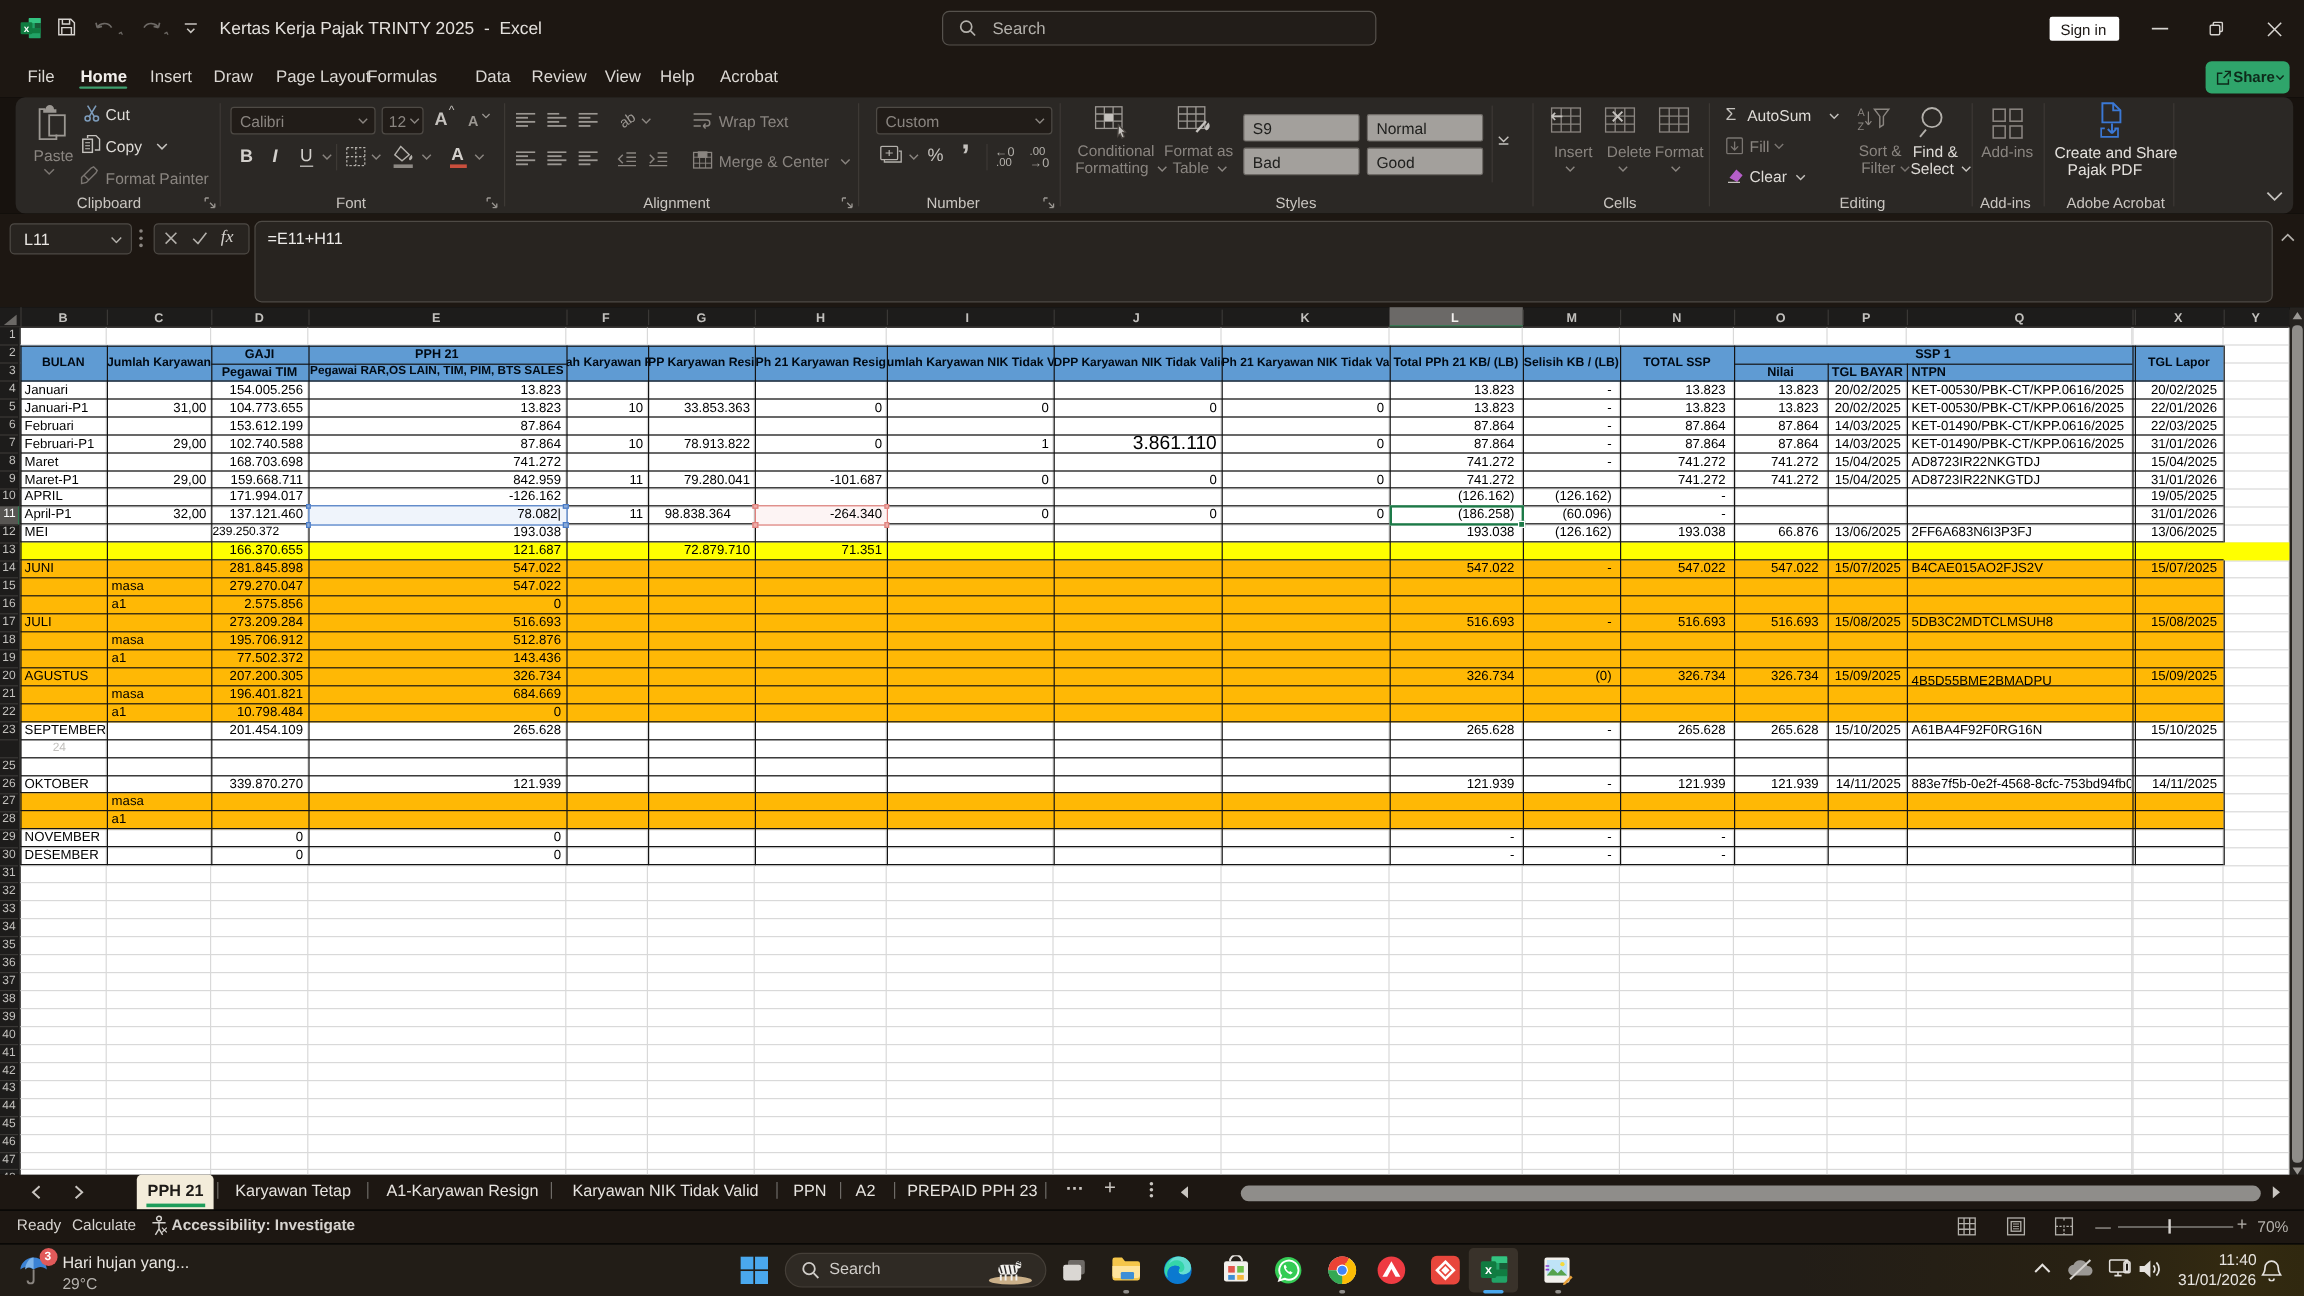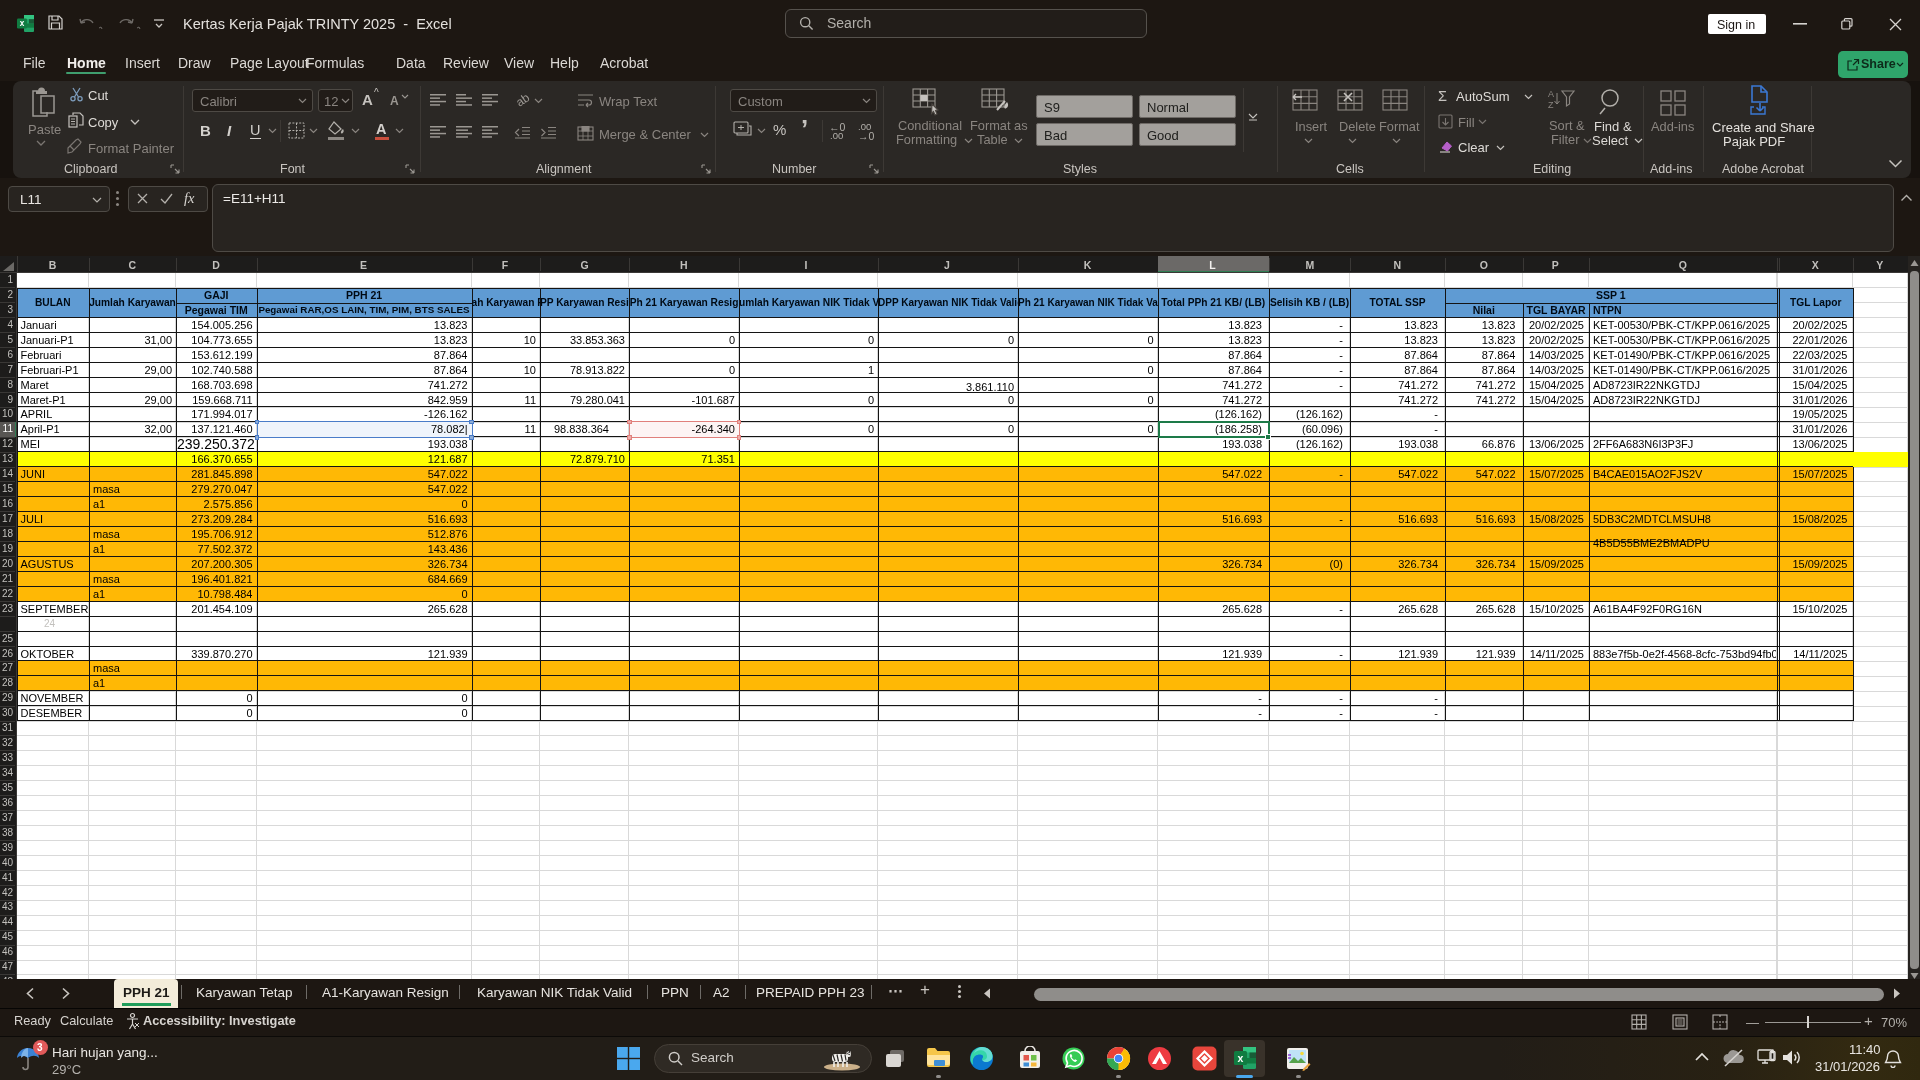--- a/index.html
+++ b/index.html
@@ -722,21 +722,21 @@
 <div style="position:absolute;left:1590px;top:347.7px;width:185.5px;height:14.94px;line-height:14.94px;font-size:11px;color:#000000;overflow:hidden;white-space:nowrap;padding-left:3px;">KET-01490/PBK-CT/KPP.0616/2025</div>
 <div style="position:absolute;left:1780px;top:347.7px;width:71.5px;height:14.94px;line-height:14.94px;font-size:11px;color:#000000;overflow:hidden;white-space:nowrap;text-align:right;padding-right:4px;">22/03/2025</div>
 <div style="position:absolute;left:17.5px;top:362.64px;width:70.5px;height:14.94px;line-height:14.94px;font-size:11px;color:#000000;overflow:hidden;white-space:nowrap;padding-left:3px;">Februari-P1</div>
 <div style="position:absolute;left:90px;top:362.64px;width:85px;height:14.94px;line-height:14.94px;font-size:11px;color:#000000;overflow:hidden;white-space:nowrap;text-align:right;padding-right:3px;">29,00</div>
 <div style="position:absolute;left:177px;top:362.64px;width:78.5px;height:14.94px;line-height:14.94px;font-size:11px;color:#000000;overflow:hidden;white-space:nowrap;text-align:right;padding-right:3px;">102.740.588</div>
 <div style="position:absolute;left:257.5px;top:362.64px;width:213px;height:14.94px;line-height:14.94px;font-size:11px;color:#000000;overflow:hidden;white-space:nowrap;text-align:right;padding-right:3px;">87.864</div>
 <div style="position:absolute;left:472.5px;top:362.64px;width:66.5px;height:14.94px;line-height:14.94px;font-size:11px;color:#000000;overflow:hidden;white-space:nowrap;text-align:right;padding-right:3px;">10</div>
 <div style="position:absolute;left:541px;top:362.64px;width:87px;height:14.94px;line-height:14.94px;font-size:11px;color:#000000;overflow:hidden;white-space:nowrap;text-align:right;padding-right:3px;">78.913.822</div>
 <div style="position:absolute;left:630px;top:362.64px;width:108px;height:14.94px;line-height:14.94px;font-size:11px;color:#000000;overflow:hidden;white-space:nowrap;text-align:right;padding-right:3px;">0</div>
 <div style="position:absolute;left:740px;top:362.64px;width:137px;height:14.94px;line-height:14.94px;font-size:11px;color:#000000;overflow:hidden;white-space:nowrap;text-align:right;padding-right:3px;">1</div>
-<div style="position:absolute;left:879px;top:362.64px;width:138px;height:14.94px;line-height:14.94px;font-size:11px;color:#000000;overflow:hidden;white-space:nowrap;text-align:right;padding-right:3px;margin-top:17px;">3.861.110</div>
+<div style="position:absolute;left:879px;top:362.64px;width:138px;height:14.94px;line-height:14.94px;font-size:16px;color:#000000;overflow:hidden;white-space:nowrap;text-align:right;padding-right:3px;">3.861.110</div>
 <div style="position:absolute;left:1019px;top:362.64px;width:137.5px;height:14.94px;line-height:14.94px;font-size:11px;color:#000000;overflow:hidden;white-space:nowrap;text-align:right;padding-right:3px;">0</div>
 <div style="position:absolute;left:1158.5px;top:362.64px;width:109.5px;height:14.94px;line-height:14.94px;font-size:11px;color:#000000;overflow:hidden;white-space:nowrap;text-align:right;padding-right:6px;">87.864</div>
 <div style="position:absolute;left:1270px;top:362.64px;width:79px;height:14.94px;line-height:14.94px;font-size:11px;color:#000000;overflow:hidden;white-space:nowrap;text-align:right;padding-right:6px;">-</div>
 <div style="position:absolute;left:1351px;top:362.64px;width:93px;height:14.94px;line-height:14.94px;font-size:11px;color:#000000;overflow:hidden;white-space:nowrap;text-align:right;padding-right:6px;">87.864</div>
 <div style="position:absolute;left:1446px;top:362.64px;width:75.5px;height:14.94px;line-height:14.94px;font-size:11px;color:#000000;overflow:hidden;white-space:nowrap;text-align:right;padding-right:6px;">87.864</div>
 <div style="position:absolute;left:1523.5px;top:362.64px;width:64.5px;height:14.94px;line-height:14.94px;font-size:11px;color:#000000;overflow:hidden;white-space:nowrap;text-align:right;padding-right:4px;">14/03/2025</div>
 <div style="position:absolute;left:1590px;top:362.64px;width:185.5px;height:14.94px;line-height:14.94px;font-size:11px;color:#000000;overflow:hidden;white-space:nowrap;padding-left:3px;">KET-01490/PBK-CT/KPP.0616/2025</div>
 <div style="position:absolute;left:1780px;top:362.64px;width:71.5px;height:14.94px;line-height:14.94px;font-size:11px;color:#000000;overflow:hidden;white-space:nowrap;text-align:right;padding-right:4px;">31/01/2026</div>
 <div style="position:absolute;left:17.5px;top:377.58px;width:70.5px;height:14.94px;line-height:14.94px;font-size:11px;color:#000000;overflow:hidden;white-space:nowrap;padding-left:3px;">Maret</div>
 <div style="position:absolute;left:177px;top:377.58px;width:78.5px;height:14.94px;line-height:14.94px;font-size:11px;color:#000000;overflow:hidden;white-space:nowrap;text-align:right;padding-right:3px;">168.703.698</div>
@@ -776,21 +776,21 @@
 <div style="position:absolute;left:177px;top:422.4px;width:78.5px;height:14.94px;line-height:14.94px;font-size:11px;color:#000000;overflow:hidden;white-space:nowrap;text-align:right;padding-right:3px;">137.121.460</div>
 <div style="position:absolute;left:472.5px;top:422.4px;width:66.5px;height:14.94px;line-height:14.94px;font-size:11px;color:#000000;overflow:hidden;white-space:nowrap;text-align:right;padding-right:3px;">11</div>
 <div style="position:absolute;left:541px;top:422.4px;width:87px;height:14.94px;line-height:14.94px;font-size:11px;color:#000000;overflow:hidden;white-space:nowrap;text-align:right;padding-right:19px;">98.838.364</div>
 <div style="position:absolute;left:740px;top:422.4px;width:137px;height:14.94px;line-height:14.94px;font-size:11px;color:#000000;overflow:hidden;white-space:nowrap;text-align:right;padding-right:3px;">0</div>
 <div style="position:absolute;left:879px;top:422.4px;width:138px;height:14.94px;line-height:14.94px;font-size:11px;color:#000000;overflow:hidden;white-space:nowrap;text-align:right;padding-right:3px;">0</div>
 <div style="position:absolute;left:1019px;top:422.4px;width:137.5px;height:14.94px;line-height:14.94px;font-size:11px;color:#000000;overflow:hidden;white-space:nowrap;text-align:right;padding-right:3px;">0</div>
 <div style="position:absolute;left:1270px;top:422.4px;width:79px;height:14.94px;line-height:14.94px;font-size:11px;color:#000000;overflow:hidden;white-space:nowrap;text-align:right;padding-right:6px;">(60.096)</div>
 <div style="position:absolute;left:1351px;top:422.4px;width:93px;height:14.94px;line-height:14.94px;font-size:11px;color:#000000;overflow:hidden;white-space:nowrap;text-align:right;padding-right:6px;">-</div>
 <div style="position:absolute;left:1780px;top:422.4px;width:71.5px;height:14.94px;line-height:14.94px;font-size:11px;color:#000000;overflow:hidden;white-space:nowrap;text-align:right;padding-right:4px;">31/01/2026</div>
 <div style="position:absolute;left:17.5px;top:437.34px;width:70.5px;height:14.94px;line-height:14.94px;font-size:11px;color:#000000;overflow:hidden;white-space:nowrap;padding-left:3px;">MEI</div>
-<div style="position:absolute;left:177px;top:437.34px;width:78.5px;height:14.94px;line-height:14.94px;font-size:14px;color:#000000;overflow:hidden;white-space:nowrap;text-align:left;padding-right:3px;">239.250.372</div>
+<div style="position:absolute;left:177px;top:437.34px;width:78.5px;height:14.94px;line-height:14.94px;font-size:10px;color:#000000;overflow:hidden;white-space:nowrap;text-align:left;padding-right:3px;">239.250.372</div>
 <div style="position:absolute;left:257.5px;top:437.34px;width:213px;height:14.94px;line-height:14.94px;font-size:11px;color:#000000;overflow:hidden;white-space:nowrap;text-align:right;padding-right:3px;">193.038</div>
 <div style="position:absolute;left:1158.5px;top:437.34px;width:109.5px;height:14.94px;line-height:14.94px;font-size:11px;color:#000000;overflow:hidden;white-space:nowrap;text-align:right;padding-right:6px;">193.038</div>
 <div style="position:absolute;left:1270px;top:437.34px;width:79px;height:14.94px;line-height:14.94px;font-size:11px;color:#000000;overflow:hidden;white-space:nowrap;text-align:right;padding-right:6px;">(126.162)</div>
 <div style="position:absolute;left:1351px;top:437.34px;width:93px;height:14.94px;line-height:14.94px;font-size:11px;color:#000000;overflow:hidden;white-space:nowrap;text-align:right;padding-right:6px;">193.038</div>
 <div style="position:absolute;left:1446px;top:437.34px;width:75.5px;height:14.94px;line-height:14.94px;font-size:11px;color:#000000;overflow:hidden;white-space:nowrap;text-align:right;padding-right:6px;">66.876</div>
 <div style="position:absolute;left:1523.5px;top:437.34px;width:64.5px;height:14.94px;line-height:14.94px;font-size:11px;color:#000000;overflow:hidden;white-space:nowrap;text-align:right;padding-right:4px;">13/06/2025</div>
 <div style="position:absolute;left:1590px;top:437.34px;width:185.5px;height:14.94px;line-height:14.94px;font-size:11px;color:#000000;overflow:hidden;white-space:nowrap;padding-left:3px;">2FF6A683N6I3P3FJ</div>
 <div style="position:absolute;left:1780px;top:437.34px;width:71.5px;height:14.94px;line-height:14.94px;font-size:11px;color:#000000;overflow:hidden;white-space:nowrap;text-align:right;padding-right:4px;">13/06/2025</div>
 <div style="position:absolute;left:177px;top:452.28px;width:78.5px;height:14.94px;line-height:14.94px;font-size:11px;color:#000000;overflow:hidden;white-space:nowrap;text-align:right;padding-right:3px;">166.370.655</div>
 <div style="position:absolute;left:257.5px;top:452.28px;width:213px;height:14.94px;line-height:14.94px;font-size:11px;color:#000000;overflow:hidden;white-space:nowrap;text-align:right;padding-right:3px;">121.687</div>
@@ -829,21 +829,21 @@
 <div style="position:absolute;left:177px;top:541.92px;width:78.5px;height:14.94px;line-height:14.94px;font-size:11px;color:#000000;overflow:hidden;white-space:nowrap;text-align:right;padding-right:3px;">77.502.372</div>
 <div style="position:absolute;left:257.5px;top:541.92px;width:213px;height:14.94px;line-height:14.94px;font-size:11px;color:#000000;overflow:hidden;white-space:nowrap;text-align:right;padding-right:3px;">143.436</div>
 <div style="position:absolute;left:17.5px;top:556.86px;width:70.5px;height:14.94px;line-height:14.94px;font-size:11px;color:#000000;overflow:hidden;white-space:nowrap;padding-left:3px;">AGUSTUS</div>
 <div style="position:absolute;left:177px;top:556.86px;width:78.5px;height:14.94px;line-height:14.94px;font-size:11px;color:#000000;overflow:hidden;white-space:nowrap;text-align:right;padding-right:3px;">207.200.305</div>
 <div style="position:absolute;left:257.5px;top:556.86px;width:213px;height:14.94px;line-height:14.94px;font-size:11px;color:#000000;overflow:hidden;white-space:nowrap;text-align:right;padding-right:3px;">326.734</div>
 <div style="position:absolute;left:1158.5px;top:556.86px;width:109.5px;height:14.94px;line-height:14.94px;font-size:11px;color:#000000;overflow:hidden;white-space:nowrap;text-align:right;padding-right:6px;">326.734</div>
 <div style="position:absolute;left:1270px;top:556.86px;width:79px;height:14.94px;line-height:14.94px;font-size:11px;color:#000000;overflow:hidden;white-space:nowrap;text-align:right;padding-right:6px;">(0)</div>
 <div style="position:absolute;left:1351px;top:556.86px;width:93px;height:14.94px;line-height:14.94px;font-size:11px;color:#000000;overflow:hidden;white-space:nowrap;text-align:right;padding-right:6px;">326.734</div>
 <div style="position:absolute;left:1446px;top:556.86px;width:75.5px;height:14.94px;line-height:14.94px;font-size:11px;color:#000000;overflow:hidden;white-space:nowrap;text-align:right;padding-right:6px;">326.734</div>
 <div style="position:absolute;left:1523.5px;top:556.86px;width:64.5px;height:14.94px;line-height:14.94px;font-size:11px;color:#000000;overflow:hidden;white-space:nowrap;text-align:right;padding-right:4px;">15/09/2025</div>
-<div style="position:absolute;left:1590px;top:536px;width:185.5px;height:14.94px;line-height:14.94px;font-size:11px;color:#000000;overflow:hidden;white-space:nowrap;padding-left:3px;">4B5D55BME2BMADPU</div>
+<div style="position:absolute;left:1590px;top:561px;width:185.5px;height:14.94px;line-height:14.94px;font-size:11px;color:#000000;overflow:hidden;white-space:nowrap;padding-left:3px;">4B5D55BME2BMADPU</div>
 <div style="position:absolute;left:1780px;top:556.86px;width:71.5px;height:14.94px;line-height:14.94px;font-size:11px;color:#000000;overflow:hidden;white-space:nowrap;text-align:right;padding-right:4px;">15/09/2025</div>
 <div style="position:absolute;left:90px;top:571.8px;width:85px;height:14.94px;line-height:14.94px;font-size:11px;color:#000000;overflow:hidden;white-space:nowrap;padding-left:3px;">masa</div>
 <div style="position:absolute;left:177px;top:571.8px;width:78.5px;height:14.94px;line-height:14.94px;font-size:11px;color:#000000;overflow:hidden;white-space:nowrap;text-align:right;padding-right:3px;">196.401.821</div>
 <div style="position:absolute;left:257.5px;top:571.8px;width:213px;height:14.94px;line-height:14.94px;font-size:11px;color:#000000;overflow:hidden;white-space:nowrap;text-align:right;padding-right:3px;">684.669</div>
 <div style="position:absolute;left:90px;top:586.74px;width:85px;height:14.94px;line-height:14.94px;font-size:11px;color:#000000;overflow:hidden;white-space:nowrap;padding-left:3px;">a1</div>
 <div style="position:absolute;left:177px;top:586.74px;width:78.5px;height:14.94px;line-height:14.94px;font-size:11px;color:#000000;overflow:hidden;white-space:nowrap;text-align:right;padding-right:3px;">10.798.484</div>
 <div style="position:absolute;left:257.5px;top:586.74px;width:213px;height:14.94px;line-height:14.94px;font-size:11px;color:#000000;overflow:hidden;white-space:nowrap;text-align:right;padding-right:3px;">0</div>
 <div style="position:absolute;left:17.5px;top:601.68px;width:70.5px;height:14.94px;line-height:14.94px;font-size:11px;color:#000000;overflow:hidden;white-space:nowrap;padding-left:3px;">SEPTEMBER</div>
 <div style="position:absolute;left:177px;top:601.68px;width:78.5px;height:14.94px;line-height:14.94px;font-size:11px;color:#000000;overflow:hidden;white-space:nowrap;text-align:right;padding-right:3px;">201.454.109</div>
 <div style="position:absolute;left:257.5px;top:601.68px;width:213px;height:14.94px;line-height:14.94px;font-size:11px;color:#000000;overflow:hidden;white-space:nowrap;text-align:right;padding-right:3px;">265.628</div>

